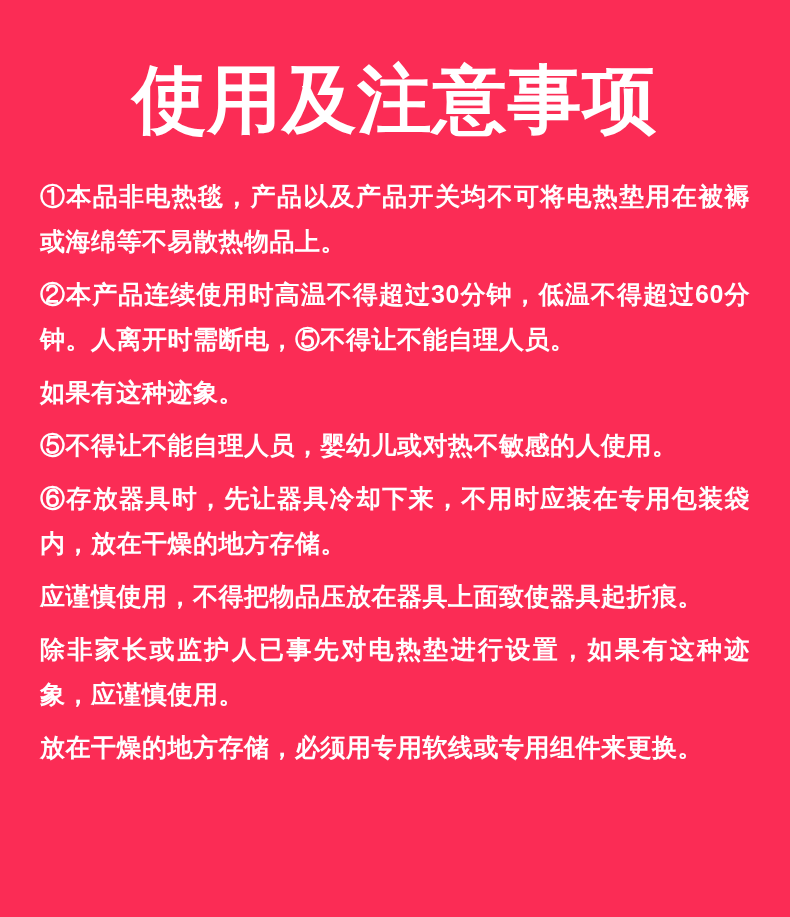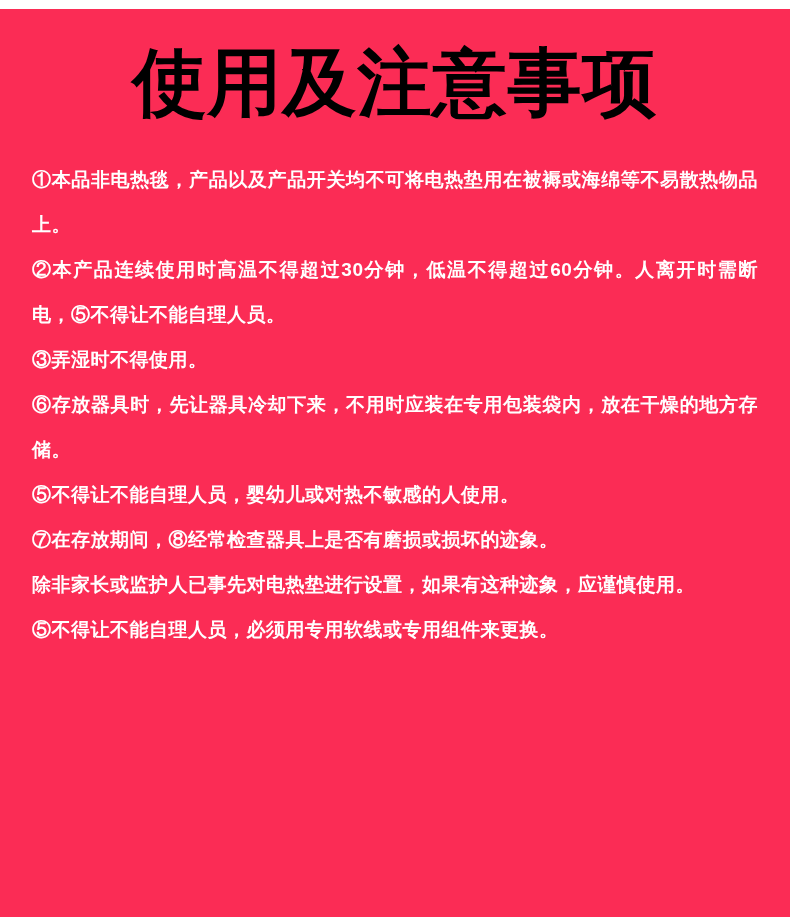--- a/index.html
+++ b/index.html
@@ -12,54 +12,54 @@
     overflow: hidden;
     font-family: "Liberation Sans", sans-serif;
   }
   .page {
     width: 790px;
     height: 917px;
     background: #FB2C55;
     box-sizing: border-box;
   }
   .title {
-    margin: 9px;
-    padding-top: 30px;
+    margin: 0;
+    padding-top: 56px;
     font-size: 74px;
     line-height: 88px;
     font-weight: 900;
     letter-spacing: 1px;
-    color: #000000;
+    color: #ffffff;
     text-align: center;
   }
   .notices {
     margin: 30px 32px 0 32px;
     width: 726px;
   }
   .notice-item {
-    margin: 0;
+    margin: 8px;
     padding: 0;
-    font-size: 19px;
+    font-size: 25px;
     line-height: 45px;
     font-weight: bold;
     color: #FFFFFF;
     letter-spacing: 0.5px;
     text-align: justify;
     text-justify: inter-ideograph;
     word-break: break-all;
   }
 </style>
 </head>
 <body>
 
 <div class="page">
   <h1 class="title">使用及注意事项</h1>
   <div class="notices">
     <p class="notice-item">①本品非电热毯，产品以及产品开关均不可将电热垫用在被褥或海绵等不易散热物品上。</p>
     <p class="notice-item">②本产品连续使用时高温不得超过30分钟，低温不得超过60分钟。人离开时需断电，⑤不得让不能自理人员。</p>
-    <p class="notice-item">③弄湿时不得使用。</p>
+    <p class="notice-item">如果有这种迹象。</p>
+    <p class="notice-item">⑤不得让不能自理人员，婴幼儿或对热不敏感的人使用。</p>
     <p class="notice-item">⑥存放器具时，先让器具冷却下来，不用时应装在专用包装袋内，放在干燥的地方存储。</p>
-    <p class="notice-item">⑤不得让不能自理人员，婴幼儿或对热不敏感的人使用。</p>
-    <p class="notice-item">⑦在存放期间，⑧经常检查器具上是否有磨损或损坏的迹象。</p>
+    <p class="notice-item">应谨慎使用，不得把物品压放在器具上面致使器具起折痕。</p>
     <p class="notice-item">除非家长或监护人已事先对电热垫进行设置，如果有这种迹象，应谨慎使用。</p>
-    <p class="notice-item">⑤不得让不能自理人员，必须用专用软线或专用组件来更换。</p>
+    <p class="notice-item">放在干燥的地方存储，必须用专用软线或专用组件来更换。</p>
   </div>
 </div>
 
 </body></html>

